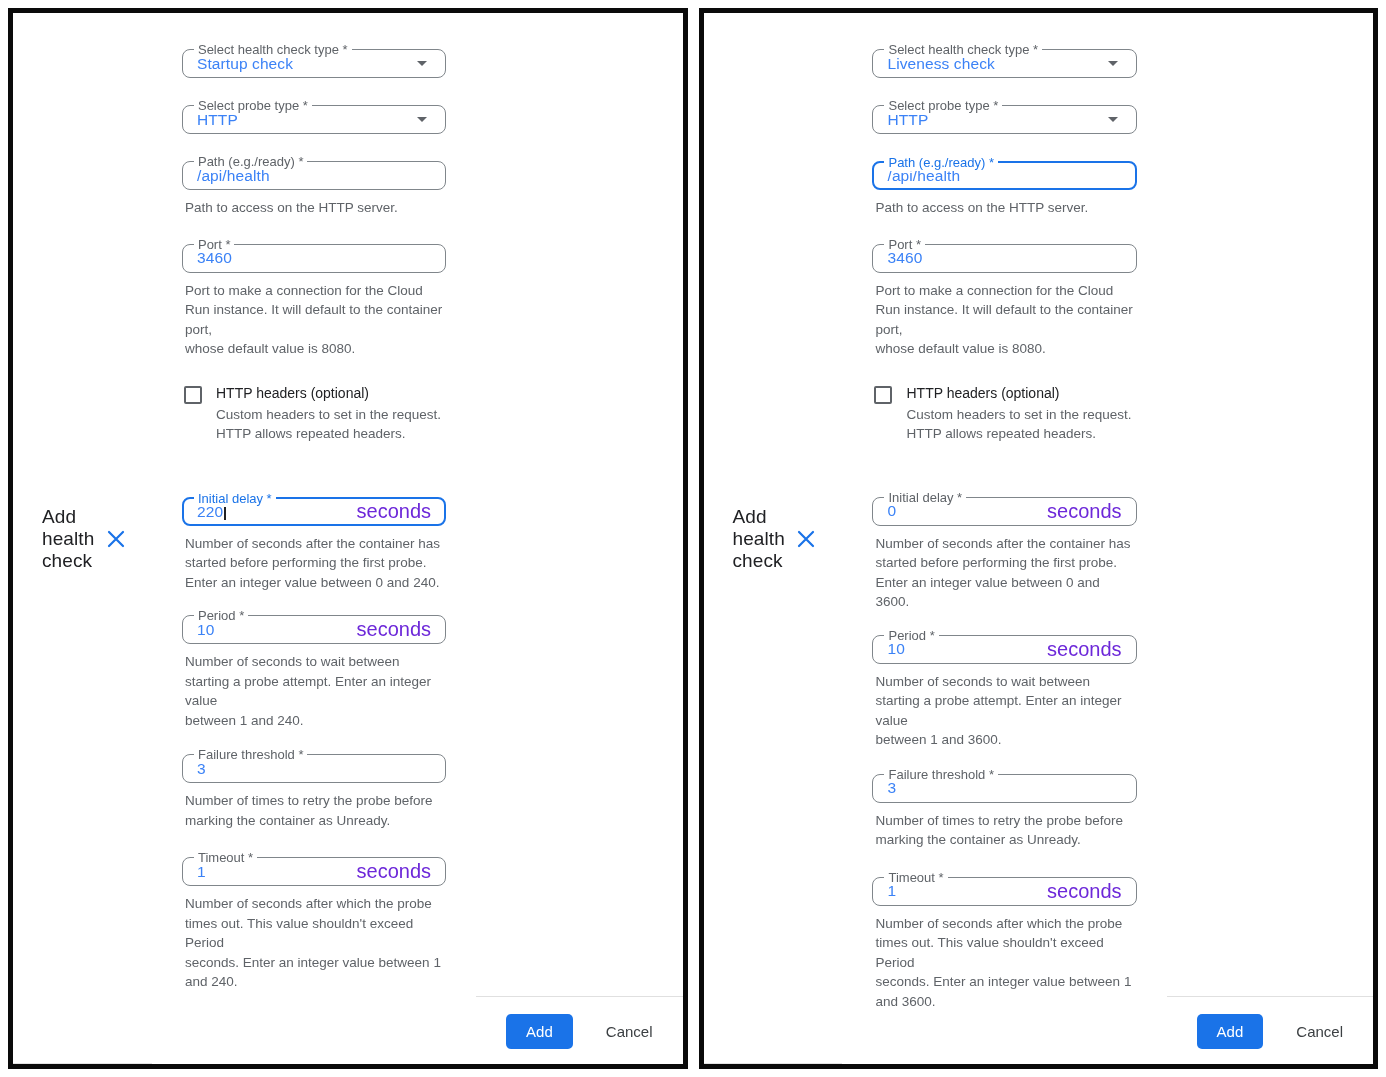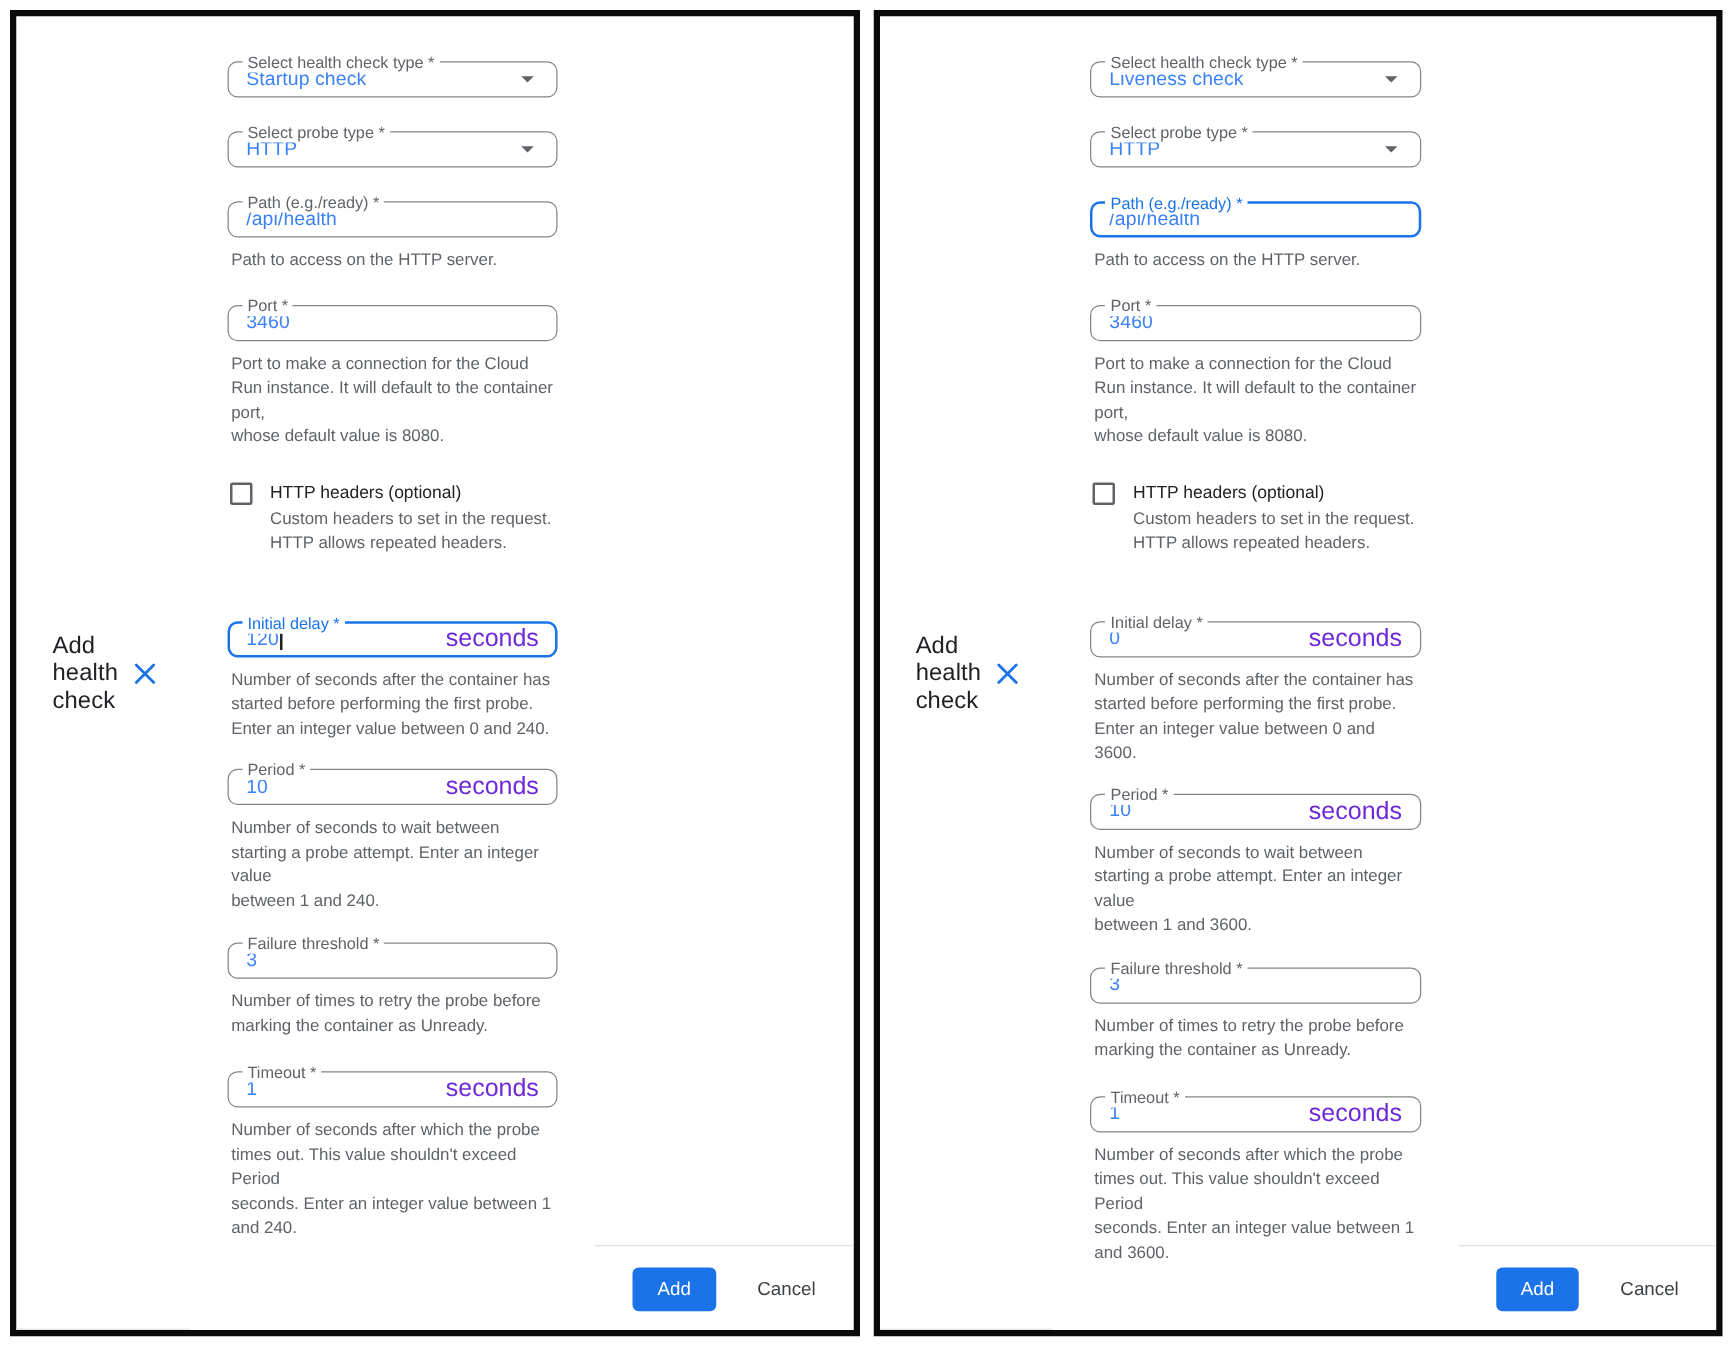--- a/index.html
+++ b/index.html
@@ -89,21 +89,21 @@
           <div class="cb-box"></div>
           <div>
             <div class="cb-title">HTTP headers (optional)</div>
             <div class="cb-desc">Custom headers to set in the request. HTTP allows repeated headers.</div>
           </div>
         </div>
 
         <div class="mb23">
           <div class="field focused">
             <span class="flabel">Initial delay *</span>
-            <span class="fvalue"><span>120</span><span class="text-caret"></span></span>
+            <span class="fvalue"><span>220</span><span class="text-caret"></span></span>
             <span class="fsuffix">seconds</span>
           </div>
           <p class="helper">Number of seconds after the container has started before performing the first probe.
 Enter an integer value between 0 and 240.</p>
         </div>
 
         <div class="mb24">
           <div class="field">
             <span class="flabel">Period *</span>
             <span class="fvalue">10</span>

